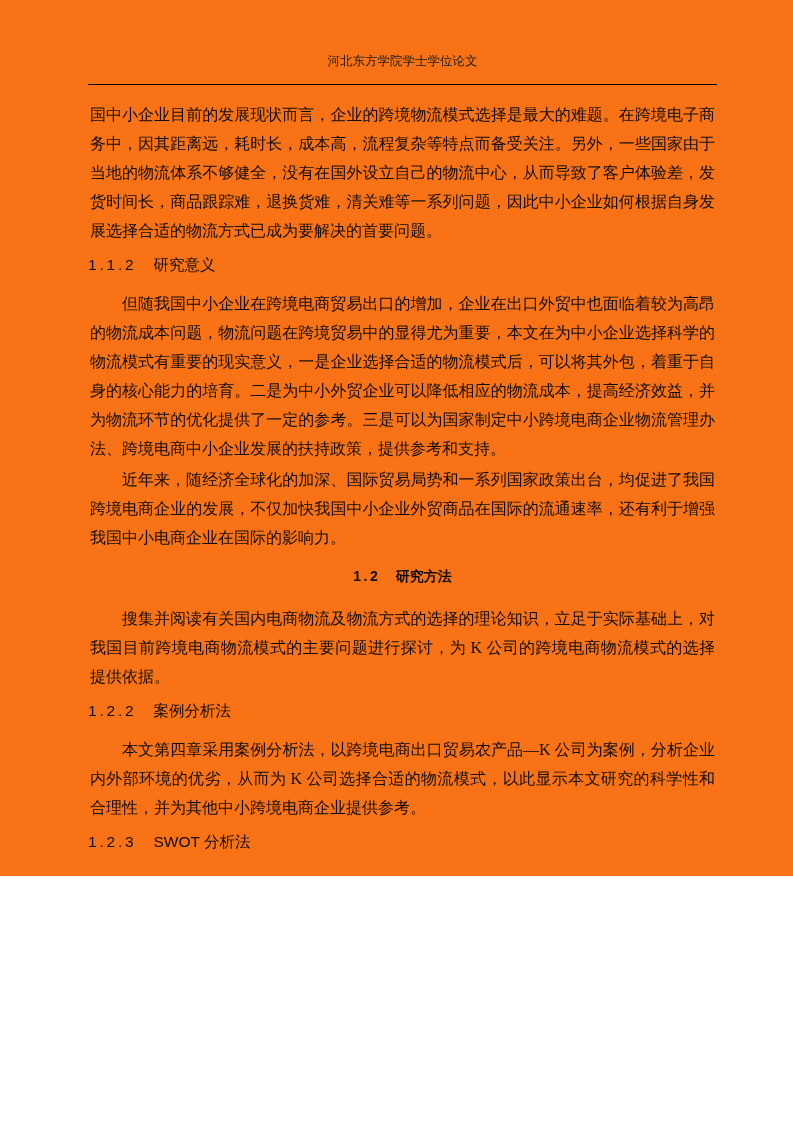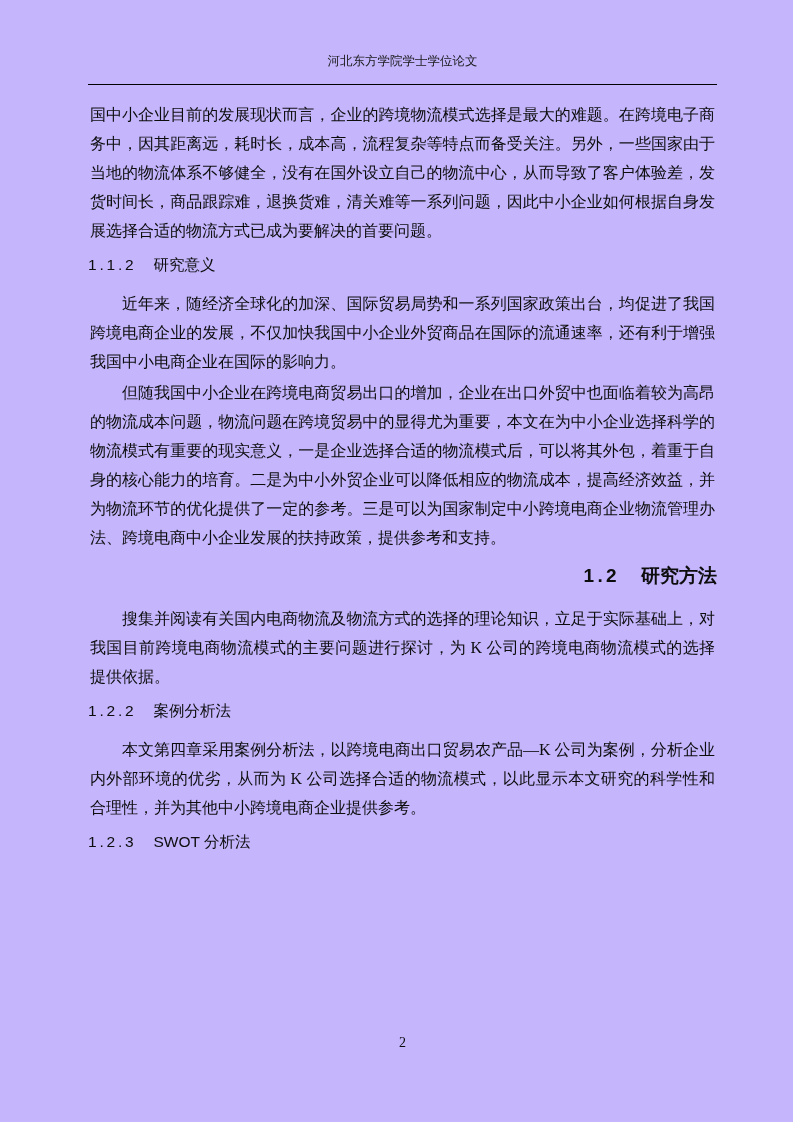--- a/index.html
+++ b/index.html
@@ -3,23 +3,23 @@
 <meta charset="utf-8">
 <style>
   html, body {
     margin: 0;
     padding: 0;
     background: #ffffff;
   }
   .page {
     position: relative;
     width: 793px;
-    height: 1122px;
+    height: 876px;
     margin: 0 auto;
-    background: #c4b5fd;
+    background: #f97316;
     color: #000000;
     overflow: hidden;
   }
   .header {
     position: absolute;
     top: 0;
     left: 88px;
     right: 76px;
   }
   .header-title {
@@ -53,23 +53,23 @@
   p.body-para.indent {
     text-indent: 2em;
   }
   p.first {
     margin-top: 14px;
   }
   .h2 {
     margin: 12px 0 16px 0;
     font-family: "Liberation Sans", "DejaVu Sans", sans-serif;
     font-weight: bold;
-    font-size: 19px;
+    font-size: 14px;
     line-height: 24px;
-    text-align: right;
+    text-align: center;
   }
   .h3 {
     margin: 10px 0 14px 0;
     font-family: "Liberation Sans", "DejaVu Sans", sans-serif;
     font-weight: normal;
     font-size: 15.5px;
     line-height: 20px;
     text-align: left;
   }
   .h-num {
@@ -99,23 +99,23 @@
   </div>
 
   <div class="main">
 
     <p class="body-para first">国中小企业目前的发展现状而言，企业的跨境物流模式选择是最大的难题。在跨境电子商务中，因其距离远，耗时长，成本高，流程复杂等特点而备受关注。另外，一些国家由于当地的物流体系不够健全，没有在国外设立自己的物流中心，从而导致了客户体验差，发货时间长，商品跟踪难，退换货难，清关难等一系列问题，因此中小企业如何根据自身发展选择合适的物流方式已成为要解决的首要问题。</p>
 
     <h3 class="h3">
       <span class="h-num">1.1.2</span><span>研究意义</span>
     </h3>
 
+    <p class="body-para indent">但随我国中小企业在跨境电商贸易出口的增加，企业在出口外贸中也面临着较为高昂的物流成本问题，物流问题在跨境贸易中的显得尤为重要，本文在为中小企业选择科学的物流模式有重要的现实意义，一是企业选择合适的物流模式后，可以将其外包，着重于自身的核心能力的培育。二是为中小外贸企业可以降低相应的物流成本，提高经济效益，并为物流环节的优化提供了一定的参考。三是可以为国家制定中小跨境电商企业物流管理办法、跨境电商中小企业发展的扶持政策，提供参考和支持。</p>
+
     <p class="body-para indent">近年来，随经济全球化的加深、国际贸易局势和一系列国家政策出台，均促进了我国跨境电商企业的发展，不仅加快我国中小企业外贸商品在国际的流通速率，还有利于增强我国中小电商企业在国际的影响力。</p>
-
-    <p class="body-para indent">但随我国中小企业在跨境电商贸易出口的增加，企业在出口外贸中也面临着较为高昂的物流成本问题，物流问题在跨境贸易中的显得尤为重要，本文在为中小企业选择科学的物流模式有重要的现实意义，一是企业选择合适的物流模式后，可以将其外包，着重于自身的核心能力的培育。二是为中小外贸企业可以降低相应的物流成本，提高经济效益，并为物流环节的优化提供了一定的参考。三是可以为国家制定中小跨境电商企业物流管理办法、跨境电商中小企业发展的扶持政策，提供参考和支持。</p>
 
     <h2 class="h2">
       <span class="h-num">1.2</span><span>研究方法</span>
     </h2>
 
 
     <p class="body-para indent">搜集并阅读有关国内电商物流及物流方式的选择的理论知识，立足于实际基础上，对我国目前跨境电商物流模式的主要问题进行探讨，为 K 公司的跨境电商物流模式的选择提供依据。</p>
 
     <h3 class="h3">
       <span class="h-num">1.2.2</span><span>案例分析法</span>

